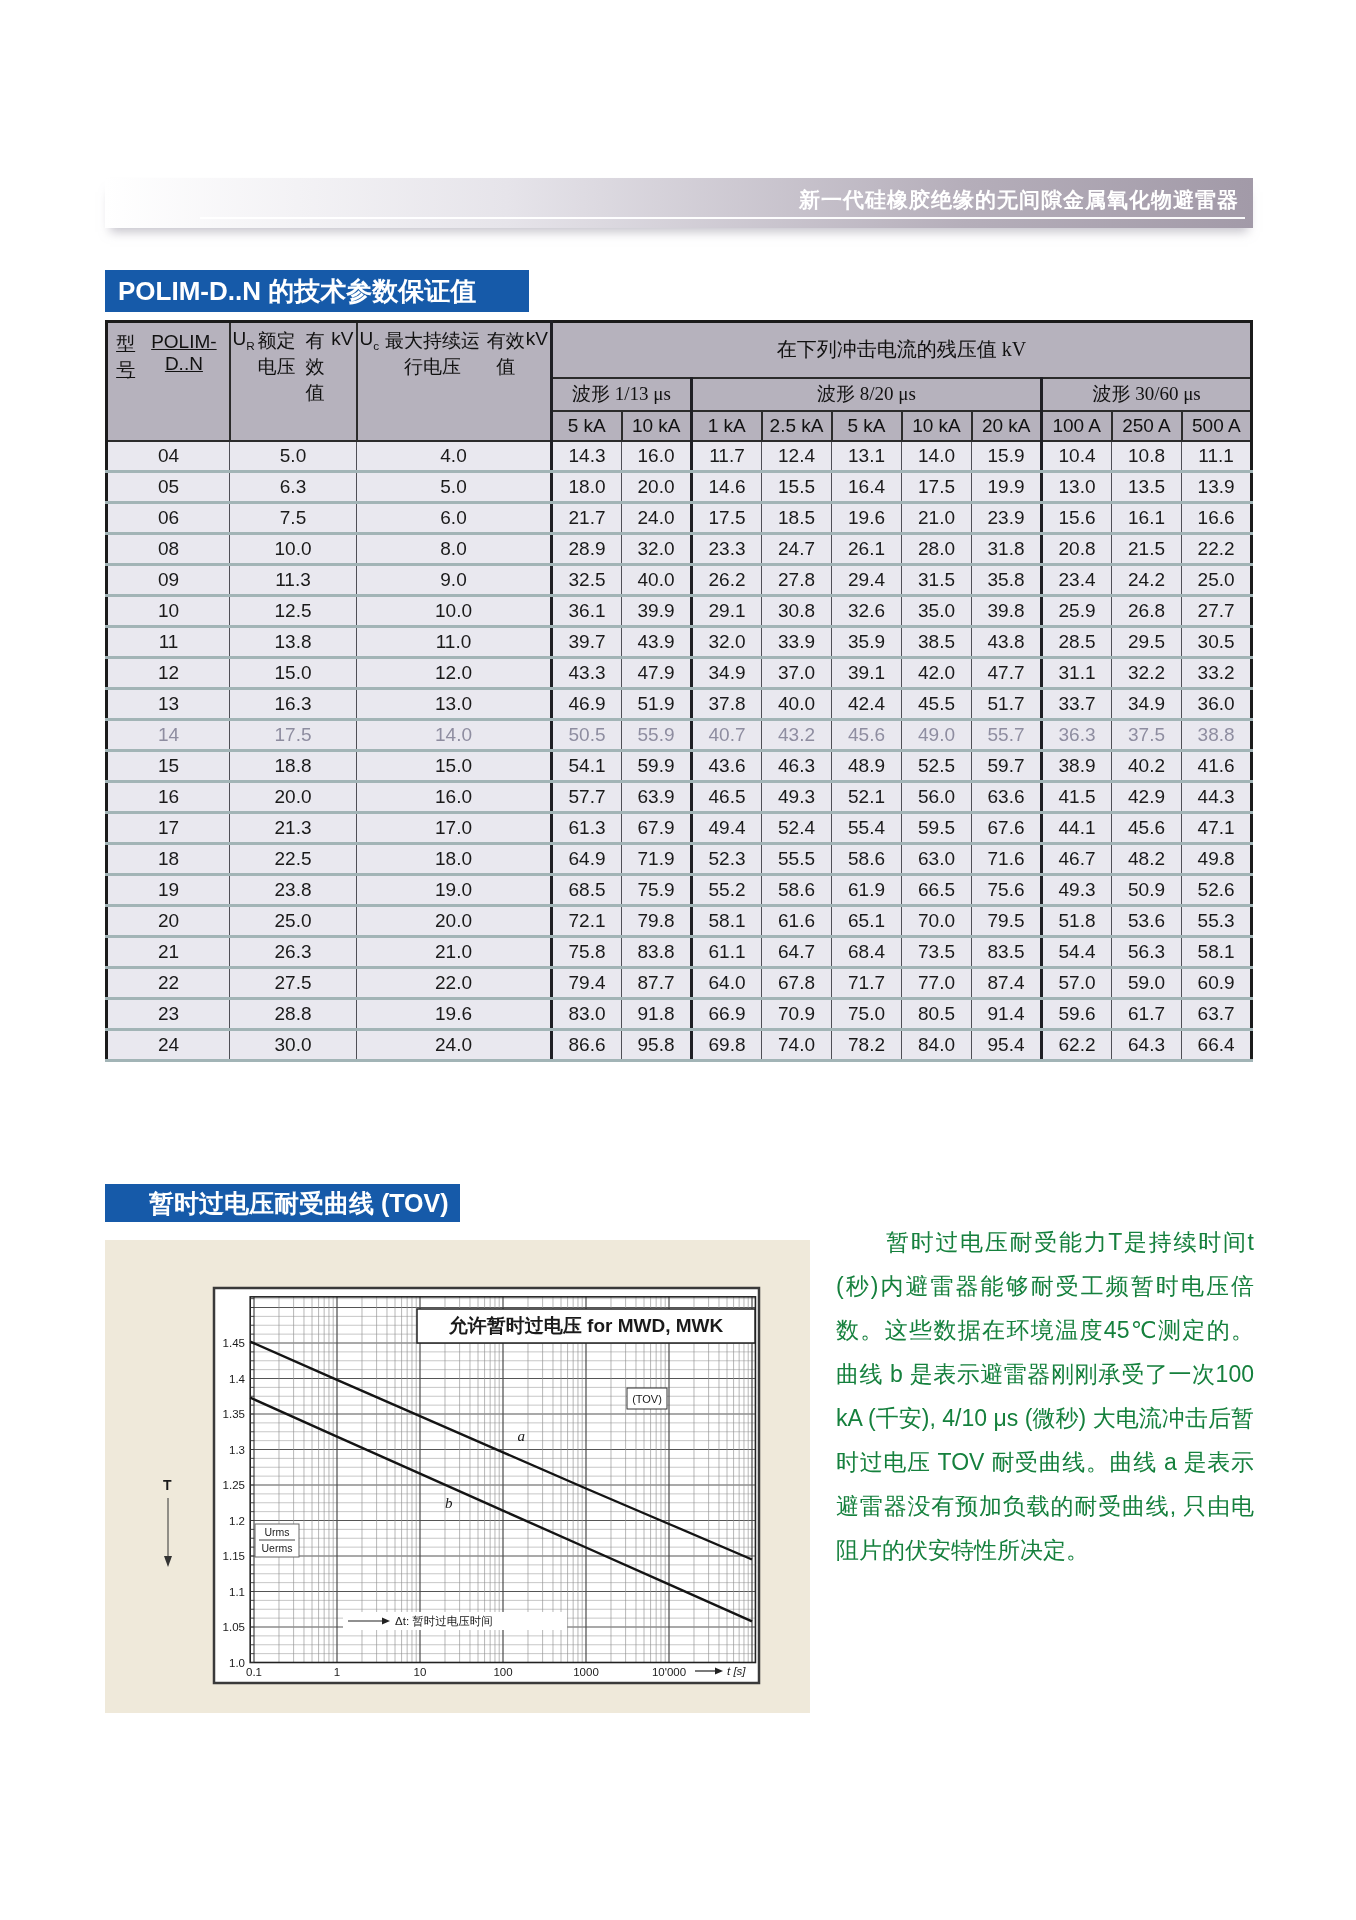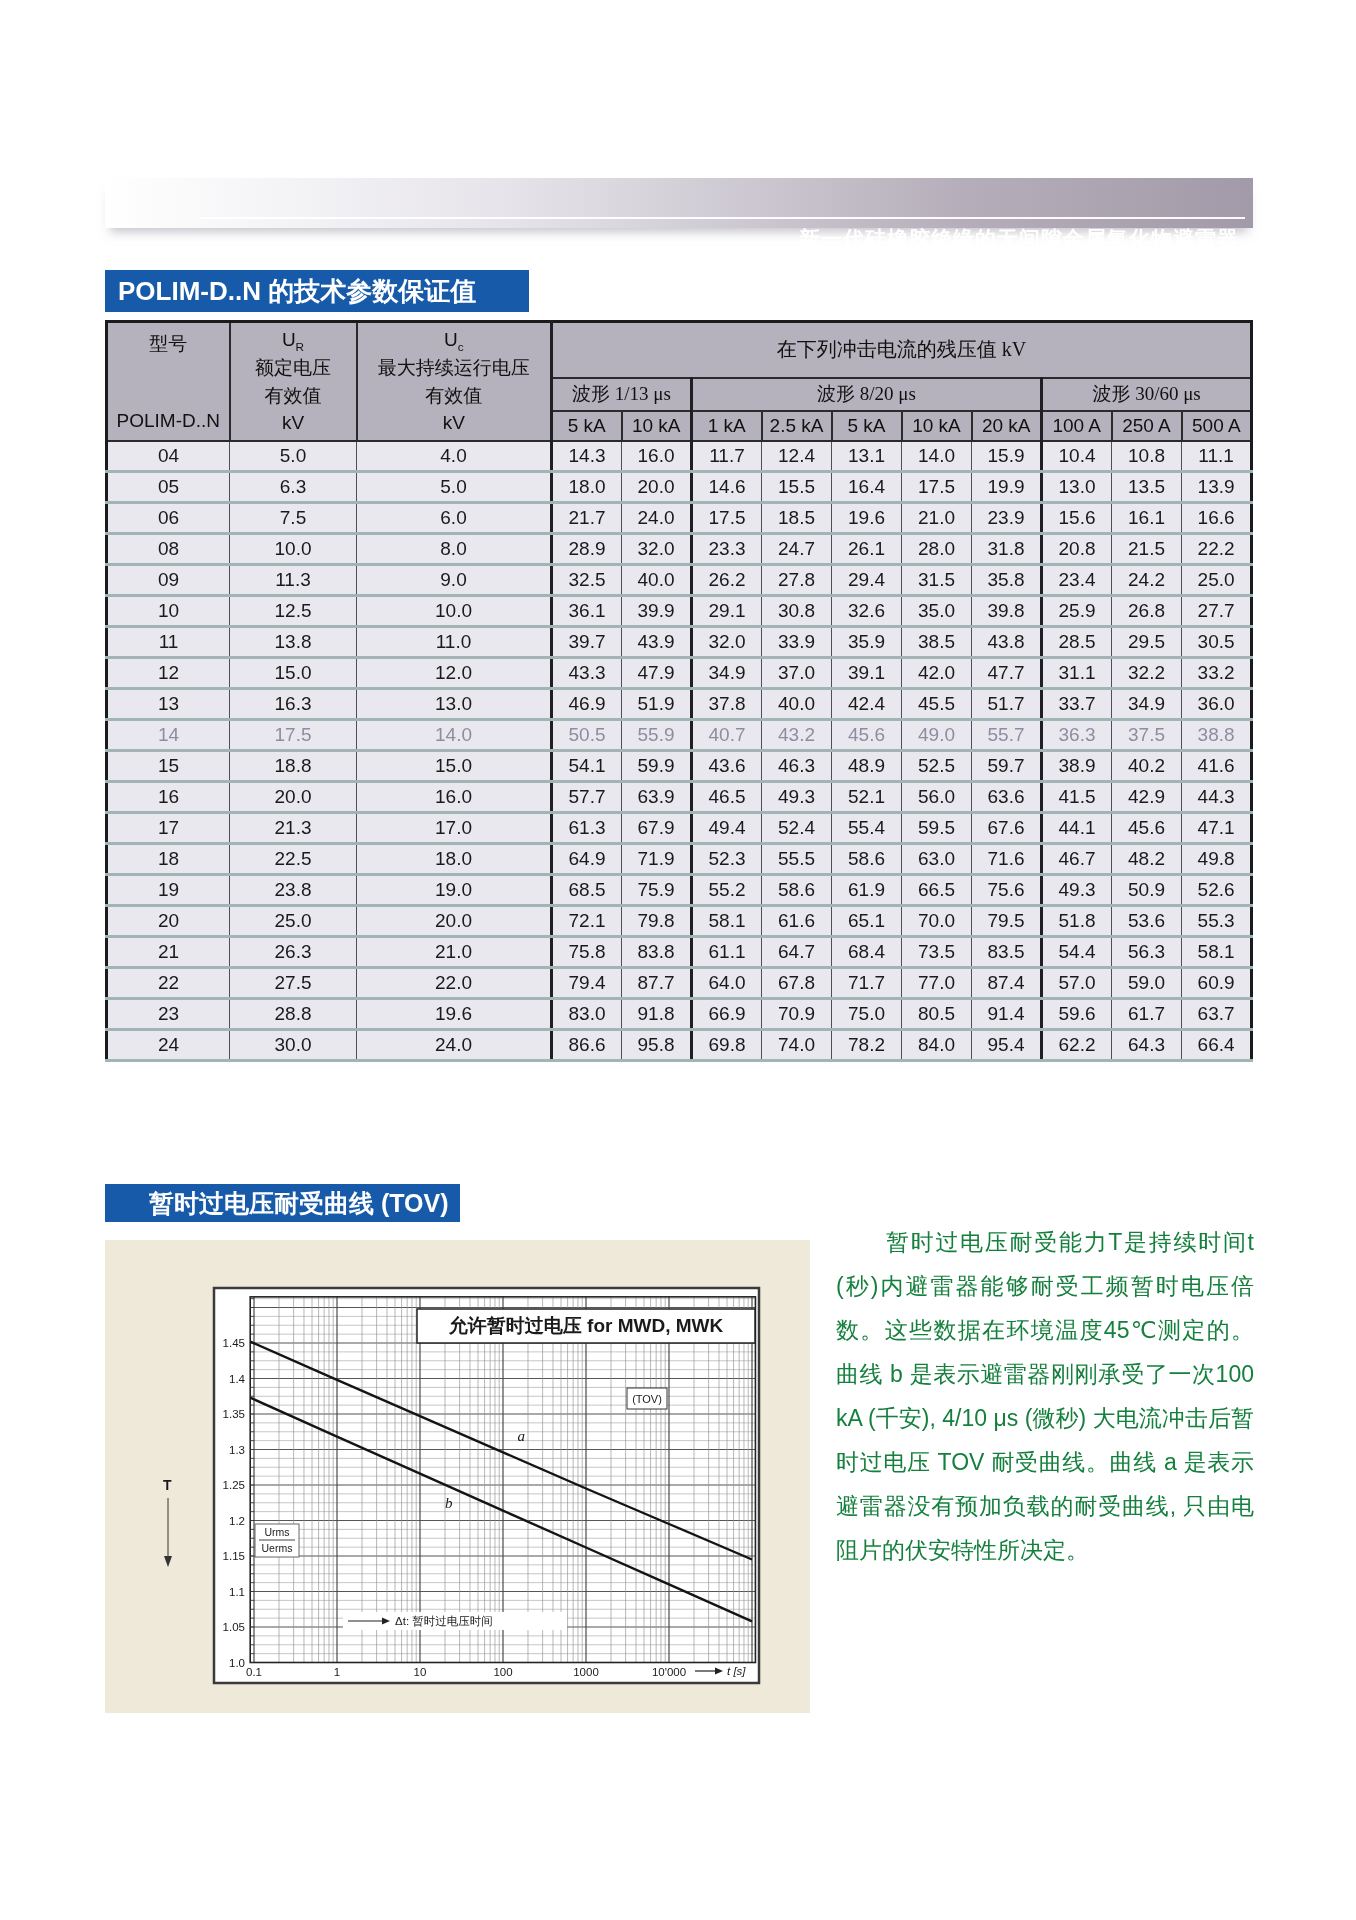--- a/index.html
+++ b/index.html
@@ -4,39 +4,39 @@
 <style>
   html,body{margin:0;padding:0;}
   body{width:1356px;height:1920px;background:#ffffff;position:relative;
        font-family:"Liberation Sans","DejaVu Sans",sans-serif;color:#1c1c1c;}
   .page{position:absolute;left:0;top:0;width:1356px;height:1920px;background:#fff;overflow:hidden;}
 
   
   .banner{position:absolute;left:105px;top:178px;width:1148px;height:50px;
     background:linear-gradient(90deg,#ffffff 0%,#e6e4ea 35%,#b5aeba 75%,#a29aa8 100%);
     box-shadow:0 9px 10px -5px rgba(150,145,160,0.55);}
-  .banner-text{position:absolute;right:14px;top:8px;font-size:21px;font-weight:bold;color:#ffffff;letter-spacing:1px;margin-top:39px;}
+  .banner-text{position:absolute;right:14px;top:8px;font-size:21px;font-weight:bold;color:#ffffff;letter-spacing:1px;}
   .banner-line{position:absolute;left:95px;right:8px;bottom:9px;height:2px;background:rgba(255,255,255,0.95);}
 
   
   .sec-title{position:absolute;background:#165aa9;color:#ffffff;font-weight:bold;padding-left:13px;box-sizing:border-box;}
   .sec1{left:105px;top:258px;width:424px;height:42px;font-size:26px;line-height:42px;margin-top:12px;}
   .sec2{left:105px;top:1184px;width:355px;height:38px;font-size:25px;line-height:38px;padding-left:44px;}
 
   .cjk-serif{font-family:"Liberation Serif","DejaVu Serif",serif;}
 
   
   table.params{position:absolute;left:105px;top:320px;width:1148px;border-collapse:collapse;table-layout:fixed;
     border:3px solid #1b1b1b;background:#e9e8ef;}
   col.w-model{width:123px;} col.w-ur{width:127px;} col.w-uc{width:195px;} col.w-val{width:70px;}
   thead td{background:#b6b2bd;border:2px solid #2b2b2b;text-align:center;vertical-align:middle;
     font-size:19px;color:#111;padding:0;}
   tr.h1{height:56px;} tr.h2{height:33px;} tr.h3{height:30px;}
-  .hv{display:flex;flex-direction:column;justify-content:space-between;height:113px;padding:6px 2px;box-sizing:border-box;}
-  .hv4{display:flex;flex-direction:column;justify-content:space-around;height:113px;padding:3px 2px;box-sizing:border-box;}
+  .hv{display:flex;flex-direction:row;justify-content:space-between;height:113px;padding:6px 2px;box-sizing:border-box;text-decoration:underline;}
+  .hv4{display:flex;justify-content:space-around;height:113px;padding:3px 2px;box-sizing:border-box;}
   .group-title{font-size:20px;}
   sub{font-size:0.62em;}
   tbody td{height:28px;text-align:center;vertical-align:middle;font-size:19px;color:#1a1a1a;
     border-left:1px solid #4f4f56;border-bottom:3px solid #a2b4b6;padding:0;line-height:28px;}
   tbody td:first-child{border-left:none;}
   tbody td.heavy, thead td.heavy{border-left:3px solid #1f1f24;}
   tbody tr.muted td{color:#8e8da0;}
 
   
   .chart-panel{position:absolute;left:105px;top:1240px;width:705px;height:599px;}

